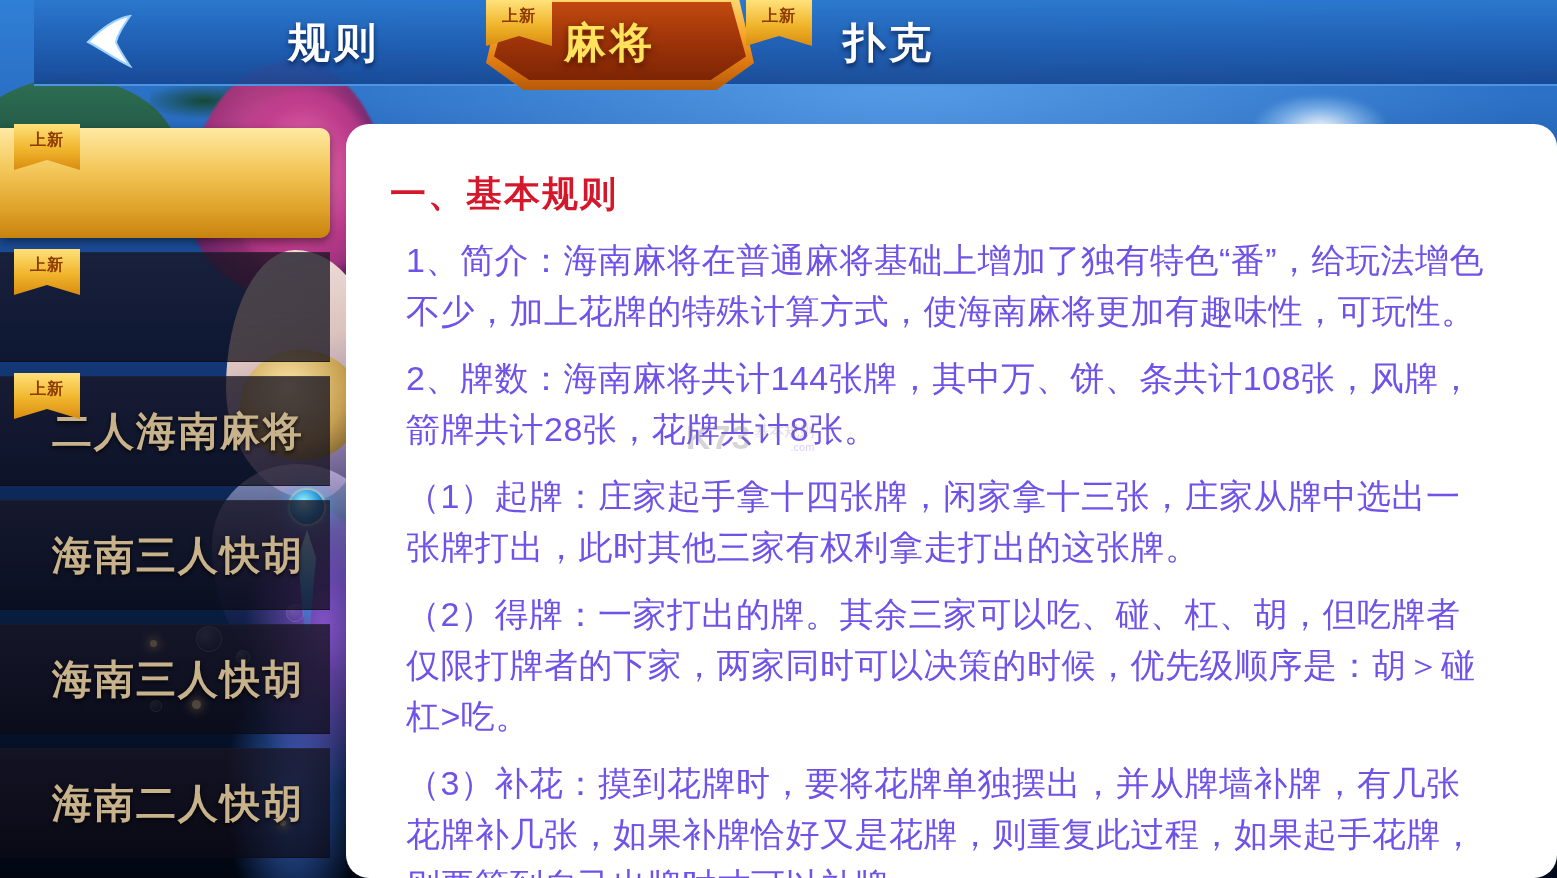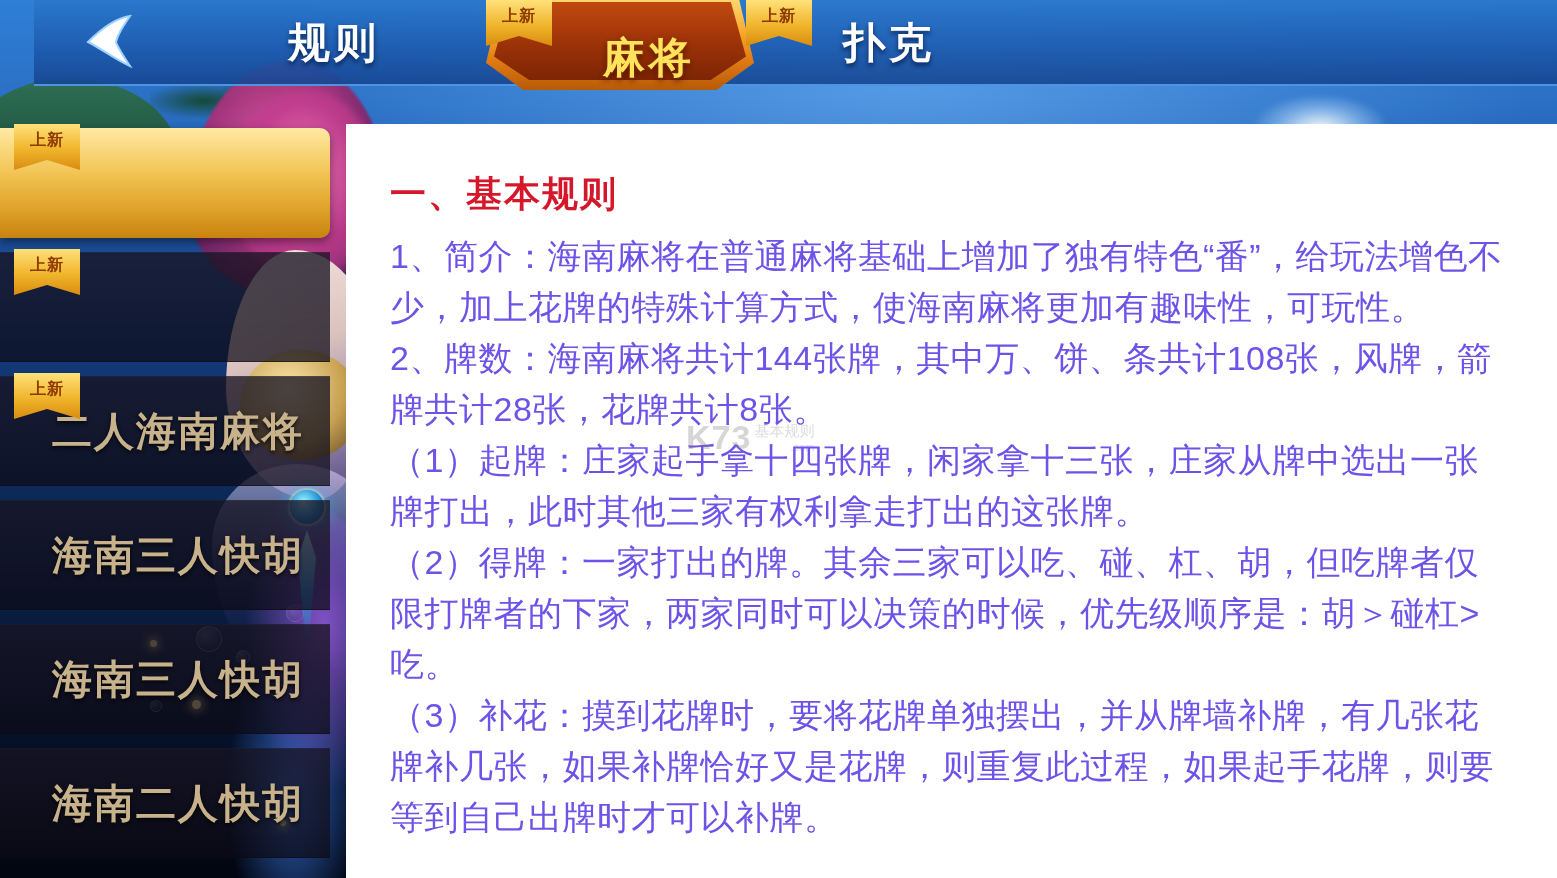--- a/index.html
+++ b/index.html
@@ -151,24 +151,23 @@
     font-weight: bold;
     letter-spacing: 4px;
     cursor: pointer;
   }
   .tab-rules {
     left: 210px; width: 180px;
     color: #ffffff;
     text-shadow: 0 3px 5px rgba(0,20,60,.75);
   }
   .tab-mahjong {
-    left: 480px; width: 270px;
+    left: 441px; width: 270px;
     color: #ffe35c;
     text-shadow: 0 0 3px #a03b00, 0 3px 6px rgba(60,10,0,.8);
-    align-items: flex-end;
   }
   .tab-poker {
     left: 730px; width: 250px;
     color: #ffffff;
     text-shadow: 0 3px 5px rgba(0,20,60,.75);
   }
   .tab-active-plate {
     position: absolute; left: 452px; top: -6px;
     width: 268px; height: 96px;
     background: linear-gradient(180deg, #ffdf7a 0%, #f6a52a 42%, #e07a12 70%, #b75a08 100%);
@@ -236,33 +235,34 @@
   .list-item .ribbon {
     position: absolute; left: 14px; top: -4px;
   }
 
   
   .panel {
     position: absolute; left: 346px; top: 124px;
     width: 1211px; height: 754px;
     background: #ffffff;
     overflow: hidden;
+    border-radius: 23px;
   }
   .panel-inner {
     padding: 46px 52px 0 44px;
   }
   .panel h2 {
     margin: 0 0 12px 0;
     font-size: 36px;
     font-weight: bold;
     color: #d4172a;
     letter-spacing: 2px;
   }
   .panel p {
-    margin: 0;
+    margin: 16px;
     font-size: 34px;
     line-height: 51px;
     color: #6b4df0;
     color: #6f52e8;
     letter-spacing: .5px;
     text-indent: 0;
   }
 
   .watermark {
     position: absolute; left: 686px; top: 418px;

